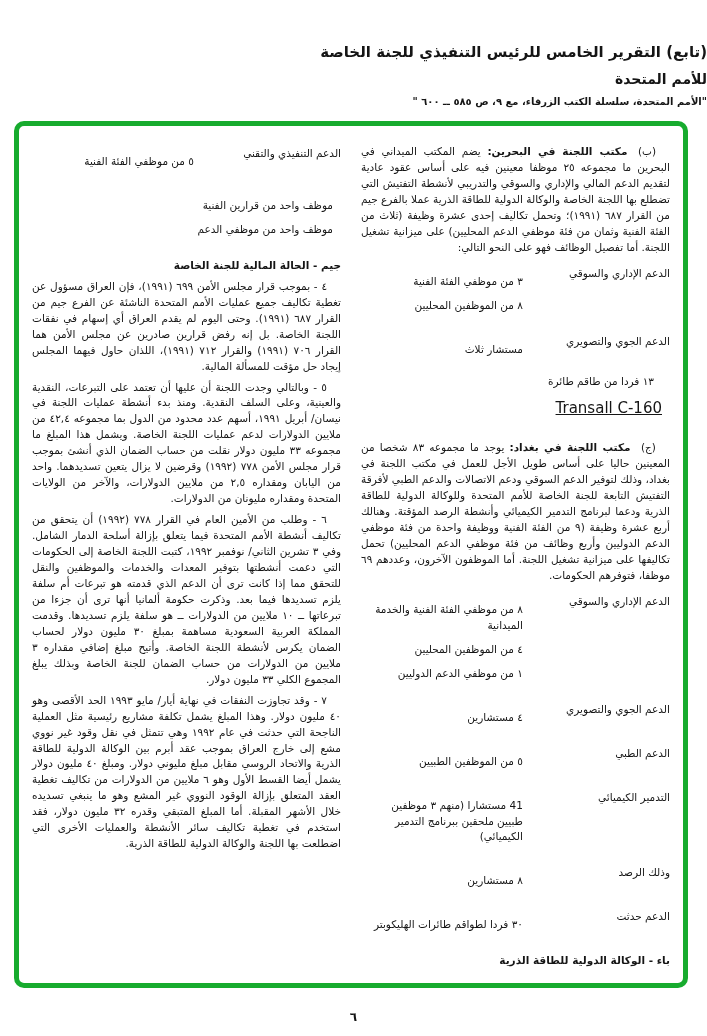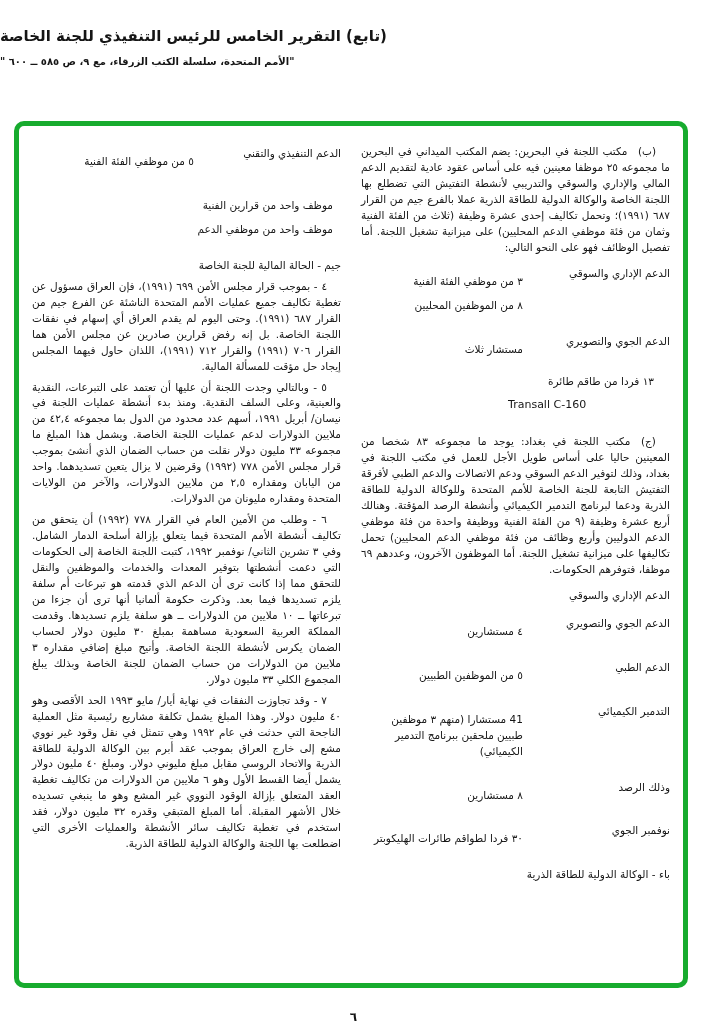--- a/index.html
+++ b/index.html
@@ -5,23 +5,24 @@
   html,body{margin:0;padding:0;}
   body{
     width:707px;height:1036px;
     background:#ffffff;
     font-family:"DejaVu Sans", sans-serif;
     color:#151515;
     position:relative;
     overflow:hidden;
   }
   .header{
-    text-align:left;
+    text-align:right;
     padding-top:26px;
     direction:rtl;
+    margin-top:16px;
   }
   .title-line1{font-size:15px;font-weight:bold;line-height:1.4;}
   .title-line2{font-size:14px;font-weight:bold;margin-top:8px;}
   .source-line{font-size:10px;font-weight:bold;margin-top:9px;}
 
   .content-frame{
     position:absolute;
     left:14px;top:121px;
     width:674px;height:867px;
     box-sizing:border-box;
@@ -41,56 +42,58 @@
     flex:1;
     direction:rtl;
     text-align:justify;
     font-size:10.5px;
     line-height:1.52;
   }
   .para{
     margin:0 0 5px 0;
     text-indent:14px;
   }
-  .para b{font-weight:normal;}
+  .para b{font-weight:bold;}
   .section-heading{
-    font-weight:normal;
+    font-weight:bold;
     margin:9px 0 5px 0;
     text-align:right;
   }
   .staff-table{margin:10px 0 6px 0;}
   .staff-row{
     display:flex;
     direction:rtl;
     margin:0 0 12px 0;
     text-align:right;
   }
   .staff-row.tight{margin-bottom:0;}
   .staff-label{width:45%;flex:0 0 45%;}
   .staff-value{width:55%;flex:0 0 55%;}
   .staff-value div{margin:8px;}
   .latin-line{
     direction:ltr;
-    text-align:left;
-    font-size:11px;
+    text-align:right;
+    font-size:15px;
+    text-decoration:underline;
   }
   .page-number{
     position:absolute;
     left:0;right:0;
     bottom:12px;
     text-align:center;
     font-size:12px;
     font-weight:bold;
   }
 </style>
 </head>
 <body>
 
 <div class="header">
   <div class="title-line1">(تابع) التقرير الخامس للرئيس التنفيذي للجنة الخاصة</div>
+  <div class="title-line2">للأمم المتحدة</div>
   <div class="source-line">"الأمم المتحدة، سلسلة الكتب الزرقاء، مع ٩، ص ٥٨٥ ــ ٦٠٠ "</div>
 </div>
 
 <div class="content-frame">
   <div class="columns">
 
     <div class="col">
       <p class="para"><span>(ب)</span> <b>مكتب اللجنة في البحرين:</b> <span>يضم المكتب الميداني في البحرين ما مجموعه ٢٥ موظفا معينين فيه على أساس عقود عادية لتقديم الدعم المالي والإداري والسوقي والتدريبي لأنشطة التفتيش التي تضطلع بها اللجنة الخاصة والوكالة الدولية للطاقة الذرية عملا بالفرع جيم من القرار ٦٨٧ (١٩٩١)؛ وتحمل تكاليف إحدى عشرة وظيفة (ثلاث من الفئة الفنية وثمان من فئة موظفي الدعم المحليين) على ميزانية تشغيل اللجنة. أما تفصيل الوظائف فهو على النحو التالي:</span></p>
 
       <div class="staff-table">
@@ -115,20 +118,25 @@
             <div class="latin-line">Transall C-160</div>
           </div>
         </div>
       </div>
 
       <p class="para"><span>(ج)</span> <b>مكتب اللجنة في بغداد:</b> <span>يوجد ما مجموعه ٨٣ شخصا من المعينين حاليا على أساس طويل الأجل للعمل في مكتب اللجنة في بغداد، وذلك لتوفير الدعم السوقي ودعم الاتصالات والدعم الطبي لأفرقة التفتيش التابعة للجنة الخاصة للأمم المتحدة وللوكالة الدولية للطاقة الذرية ودعما لبرنامج التدمير الكيميائي وأنشطة الرصد المؤقتة. وهنالك أربع عشرة وظيفة (٩ من الفئة الفنية ووظيفة واحدة من فئة موظفي الدعم الدوليين وأربع وظائف من فئة موظفي الدعم المحليين) تحمل تكاليفها على ميزانية تشغيل اللجنة. أما الموظفون الآخرون، وعددهم ٦٩ موظفا، فتوفرهم الحكومات.</span></p>
 
       <div class="staff-table">
         <div class="staff-row">
           <div class="staff-label">الدعم الإداري والسوقي</div>
+          <div class="staff-value">
+              <div>٨ من موظفي الفئة الفنية والخدمة الميدانية</div>
+              <div>٤ من الموظفين المحليين</div>
+              <div>١ من موظفي الدعم الدوليين</div>
+            </div>
         </div>
         <div class="staff-row">
           <div class="staff-label">الدعم الجوي والتصويري</div>
           <div class="staff-value">
               <div>٤ مستشارين</div>
             </div>
         </div>
         <div class="staff-row">
           <div class="staff-label">الدعم الطبي</div>
           <div class="staff-value">
@@ -141,21 +149,21 @@
               <div>41 مستشارا (منهم ٣ موظفين طبيين ملحقين ببرنامج التدمير الكيميائي)</div>
             </div>
         </div>
         <div class="staff-row">
           <div class="staff-label">وذلك الرصد</div>
           <div class="staff-value">
               <div>٨ مستشارين</div>
             </div>
         </div>
         <div class="staff-row">
-          <div class="staff-label">نوفمبر الجوي</div>
+          <div class="staff-label">الدعم حدثت</div>
           <div class="staff-value">
               <div>٣٠ فردا لطواقم طائرات الهليكوبتر</div>
             </div>
         </div>
       </div>
 
       <div class="section-heading">باء - الوكالة الدولية للطاقة الذرية</div>
     </div>
 
     <div class="col">

